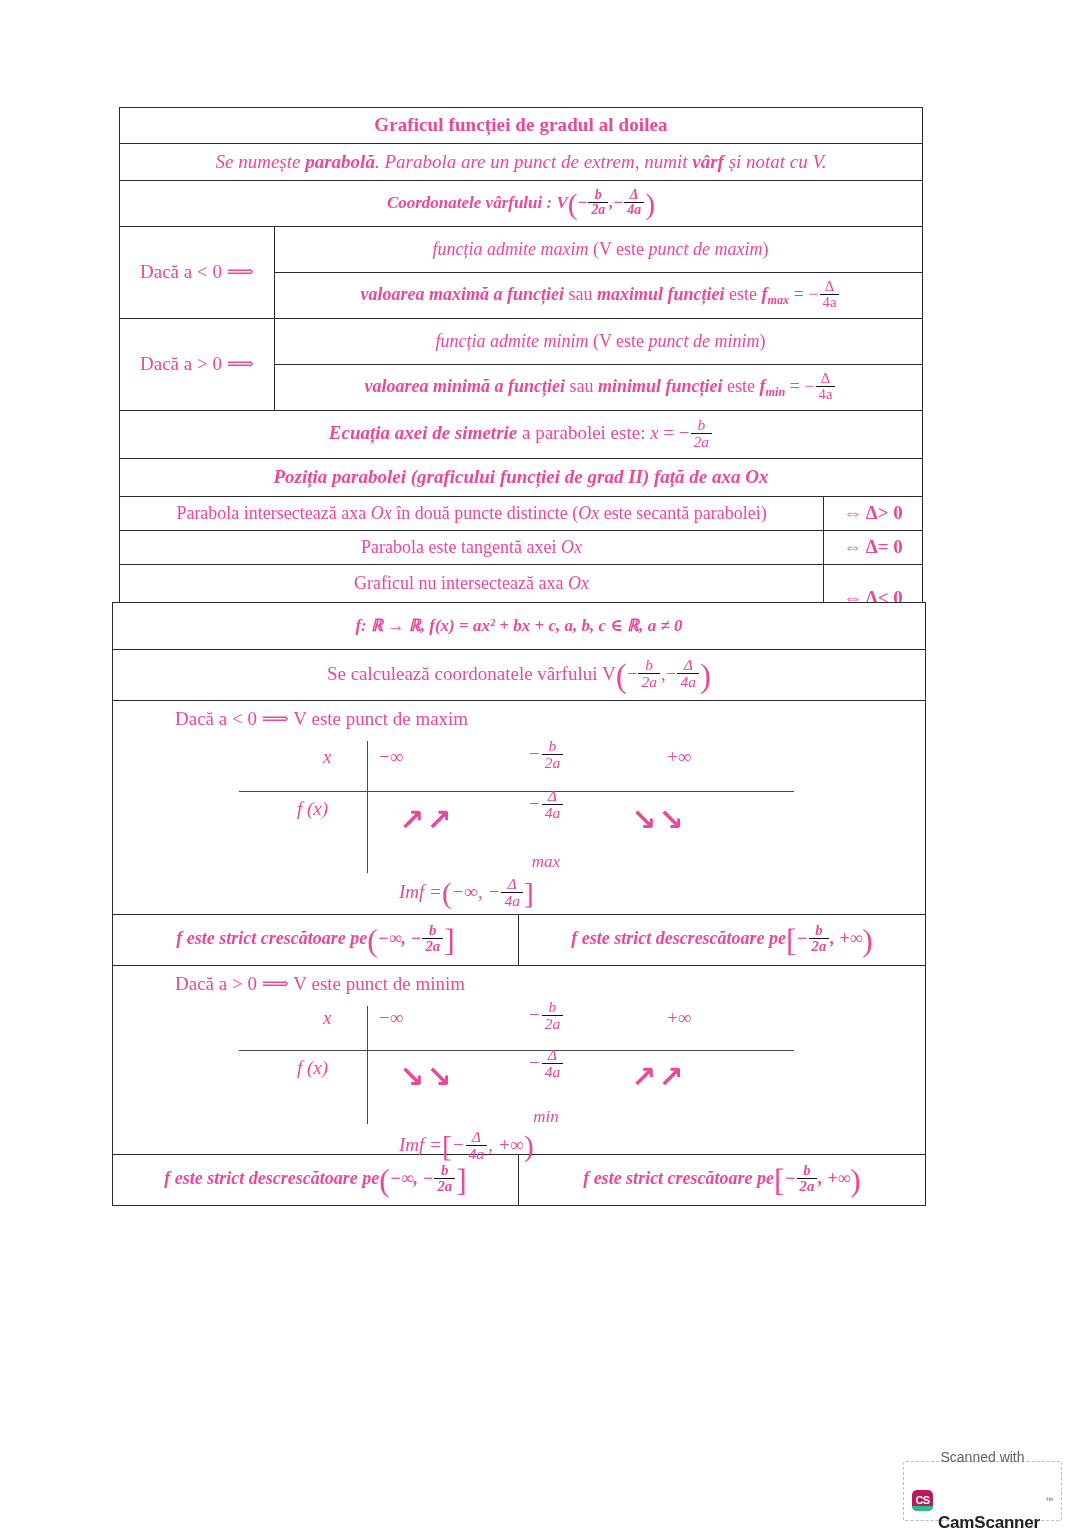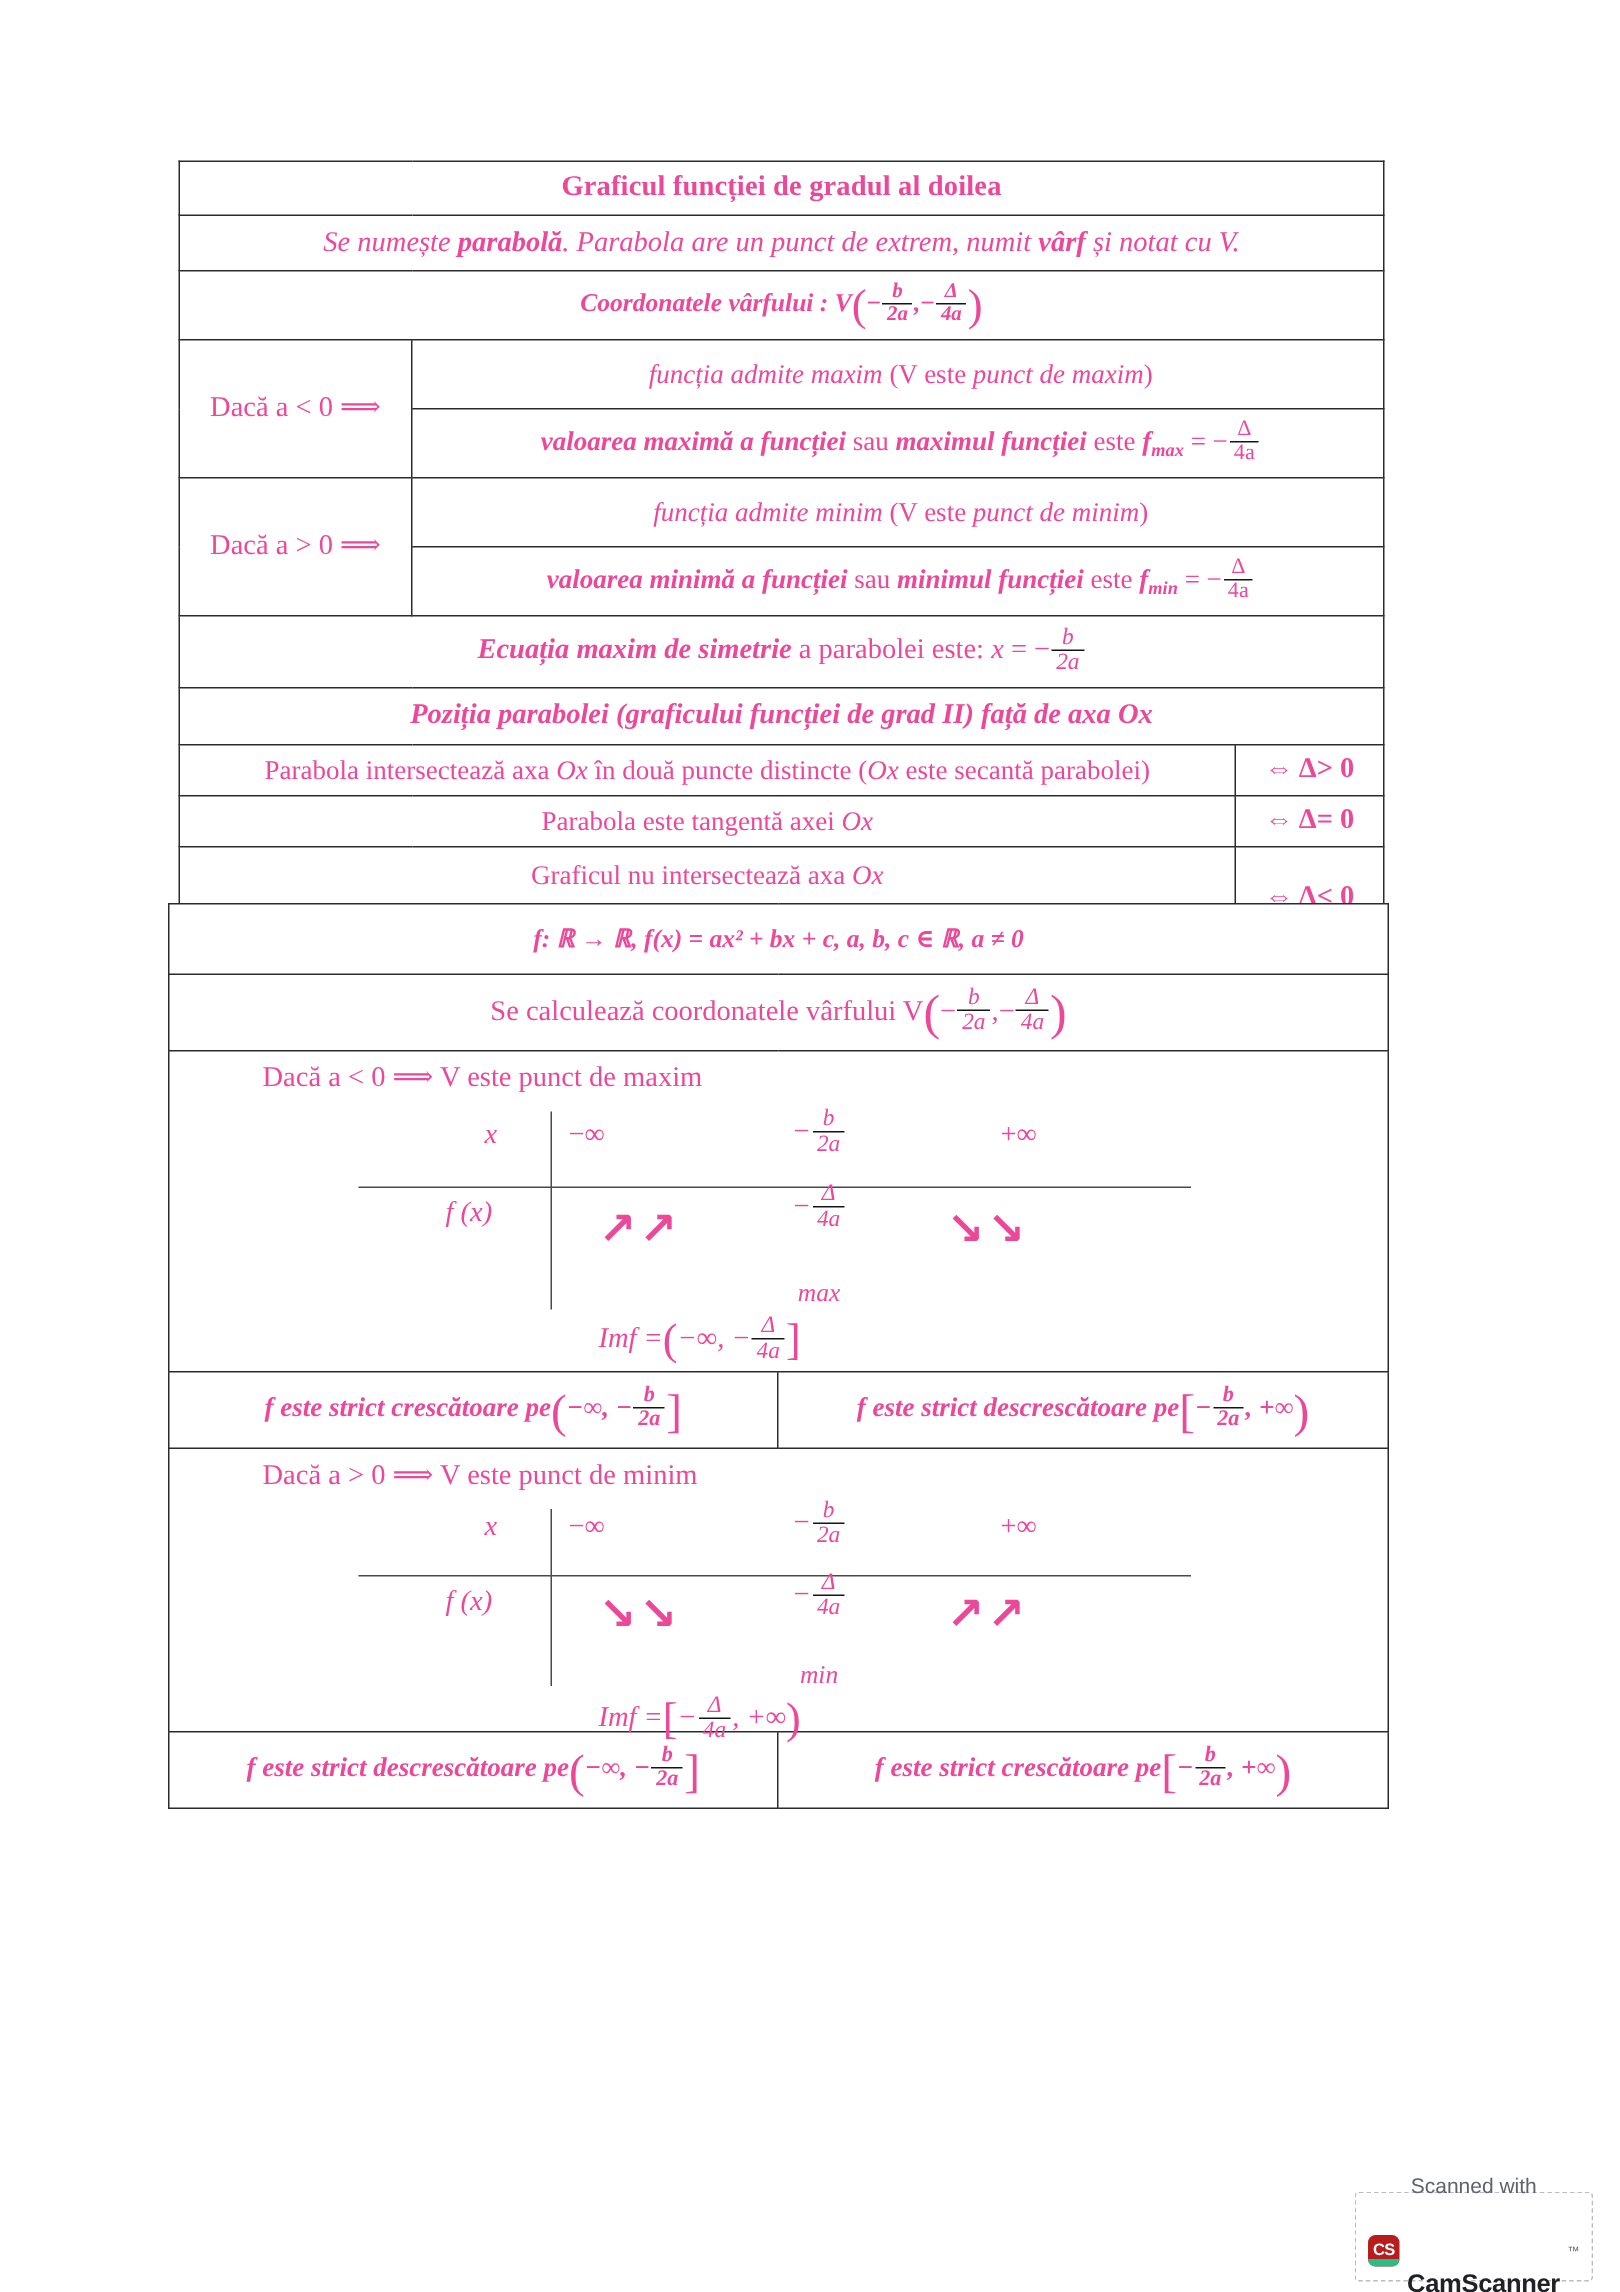--- a/index.html
+++ b/index.html
@@ -226,21 +226,21 @@
     margin-bottom: 2px;
   }
   #camscanner-watermark .cs-bottom {
     display: flex;
     align-items: center;
     gap: 5px;
   }
   .cs-logo {
     width: 21px; height: 21px;
     border-radius: 5px;
-    background: #b91c1c;
+    background: #be185d;
     position: relative;
     overflow: hidden;
     display: flex; align-items: center; justify-content: center;
   }
   .cs-logo .cs-letters {
     color: #ffffff;
     font-size: 11px;
     font-weight: bold;
     line-height: 1;
     letter-spacing: -0.5px;
@@ -320,21 +320,21 @@
     <td colspan="2" class="r-case stack-cell fs18 eq-nowrap">
       <span class="t-bi">valoarea minimă a funcției</span><span class="t-nrm"> sau </span><span class="t-bi">minimul  funcției</span><span class="t-nrm"> este </span><span class="t-bi">f</span><span class="sub t-bi">min</span><span class="t-nrm"> = −</span><span class="frac">
             <span class="num">Δ</span>
             <span class="den">4a</span>
           </span>
     </td>
   </tr>
 
   <tr class="r-axis">
     <td colspan="3" class="fs19 eq-nowrap">
-      <span class="t-bi">Ecuația maxim de simetrie</span><span> a parabolei este: </span><span class="t-ital">x</span><span> = −</span><span class="frac t-ital">
+      <span class="t-bi">Ecuația axei de simetrie</span><span> a parabolei este: </span><span class="t-ital">x</span><span> = −</span><span class="frac t-ital">
             <span class="num">b</span>
             <span class="den">2a</span>
           </span>
     </td>
   </tr>
 
   <tr class="r-pozhdr">
     <td colspan="3" class="t-bi fs19">Poziția parabolei (graficului funcției de grad II) față de axa Ox</td>
   </tr>
 

